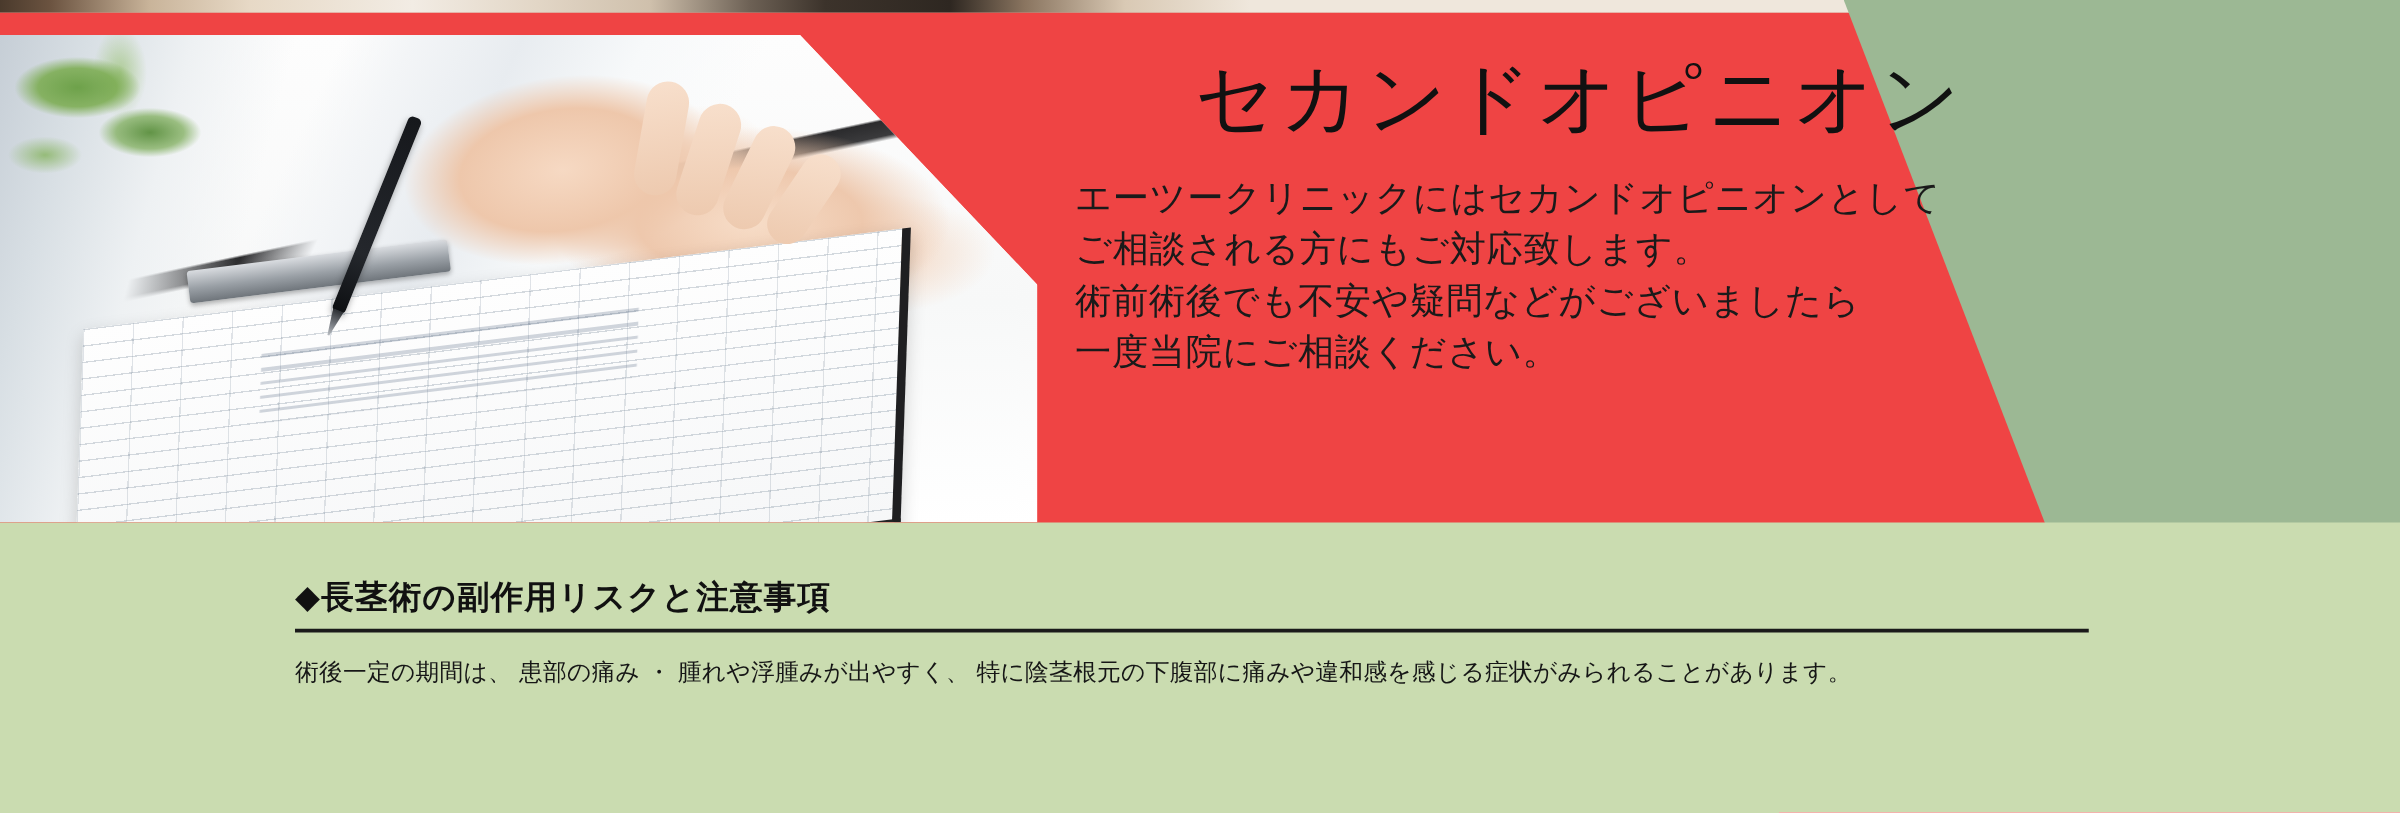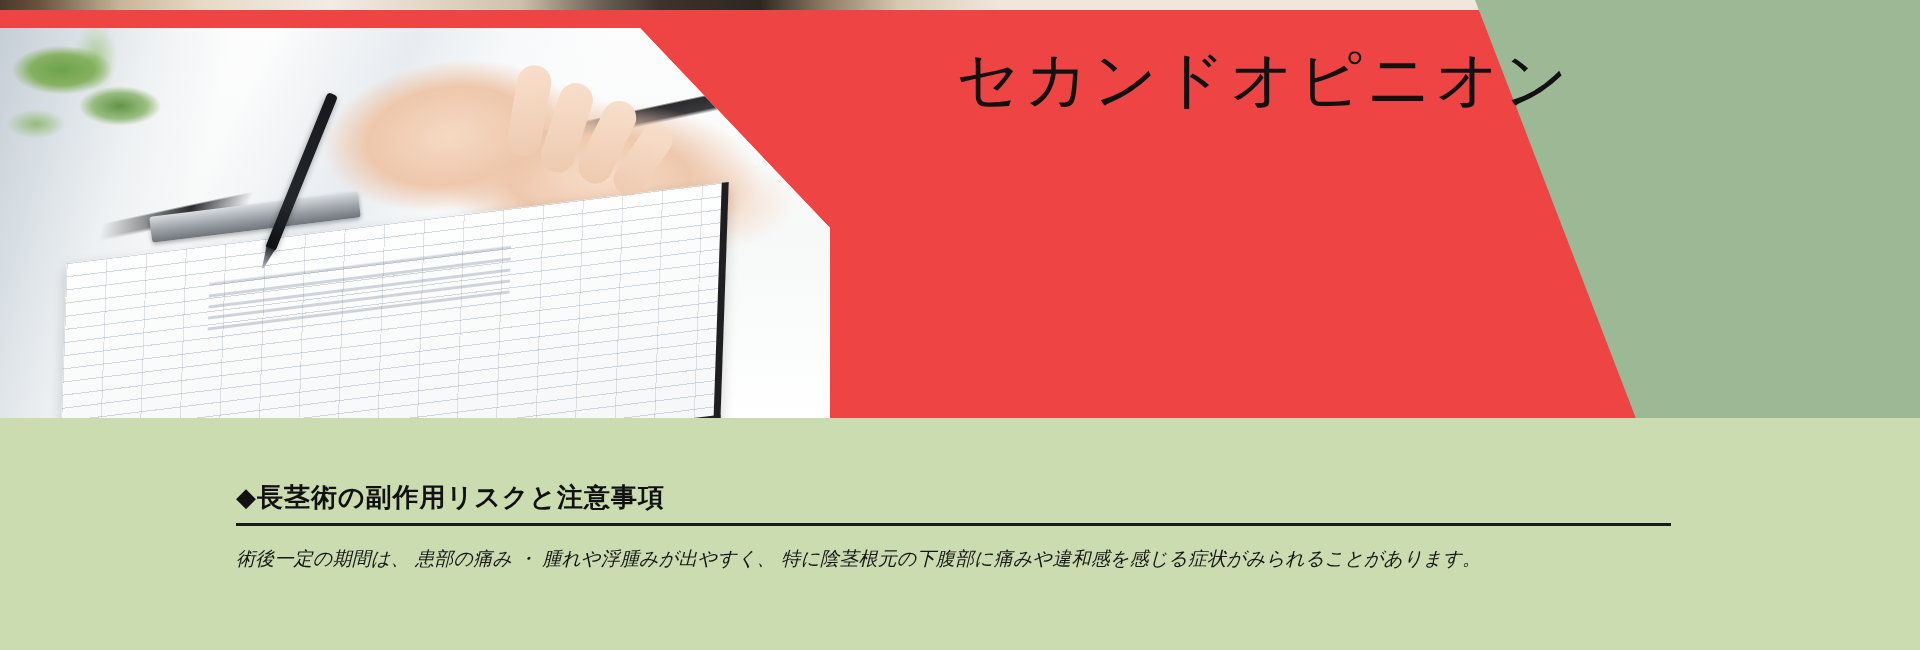--- a/index.html
+++ b/index.html
@@ -191,21 +191,21 @@
     font-size: 29px;
     line-height: 1.42;
     color: #1a1a1a;
     letter-spacing: .5px;
     white-space: nowrap;
   }
 
   
   .notice {
     position: absolute;
-    left: 236px; top: 480px;
+    left: 236px; top: 460px;
     width: 1450px;
     z-index: 6;
   }
   .notice-heading {
     font-size: 26px;
     color: #111111;
     letter-spacing: 1px;
     margin: 0;
     padding-bottom: 8px;
     white-space: nowrap;
@@ -220,21 +220,20 @@
     margin: 0;
     padding: 0;
     list-style: none;
   }
   .notice-lines li {
     font-size: 19px;
     line-height: 1.62;
     color: #161616;
     letter-spacing: .2px;
     white-space: nowrap;
-    font-style: italic;
   }
 </style>
 </head>
 <body>
 
 <div id="page">
 
   <div class="top-strip"></div>
 
   <div class="wedge-right"></div>
@@ -251,20 +250,26 @@
       <div class="finger f3"></div>
       <div class="finger f4"></div>
     </div>
     <div class="pen"></div>
   </div>
 
   <div class="band-bottom"></div>
 
   <div class="hero-text">
     <h1 class="hero-title">セカンドオピニオン</h1>
+    <ul class="hero-lines">
+      <li>エーツークリニックにはセカンドオピニオンとして</li>
+      <li>ご相談される方にもご対応致します。</li>
+      <li>術前術後でも不安や疑問などがございましたら</li>
+      <li>一度当院にご相談ください。</li>
+    </ul>
   </div>
 
   <div class="notice">
     <h2 class="notice-heading">◆長茎術の副作用リスクと注意事項</h2>
     <div class="notice-rule"></div>
     <ul class="notice-lines">
       <li>術後一定の期間は、 患部の痛み ・ 腫れや浮腫みが出やすく、 特に陰茎根元の下腹部に痛みや違和感を感じる症状がみられることがあります。</li>
     </ul>
   </div>
 

